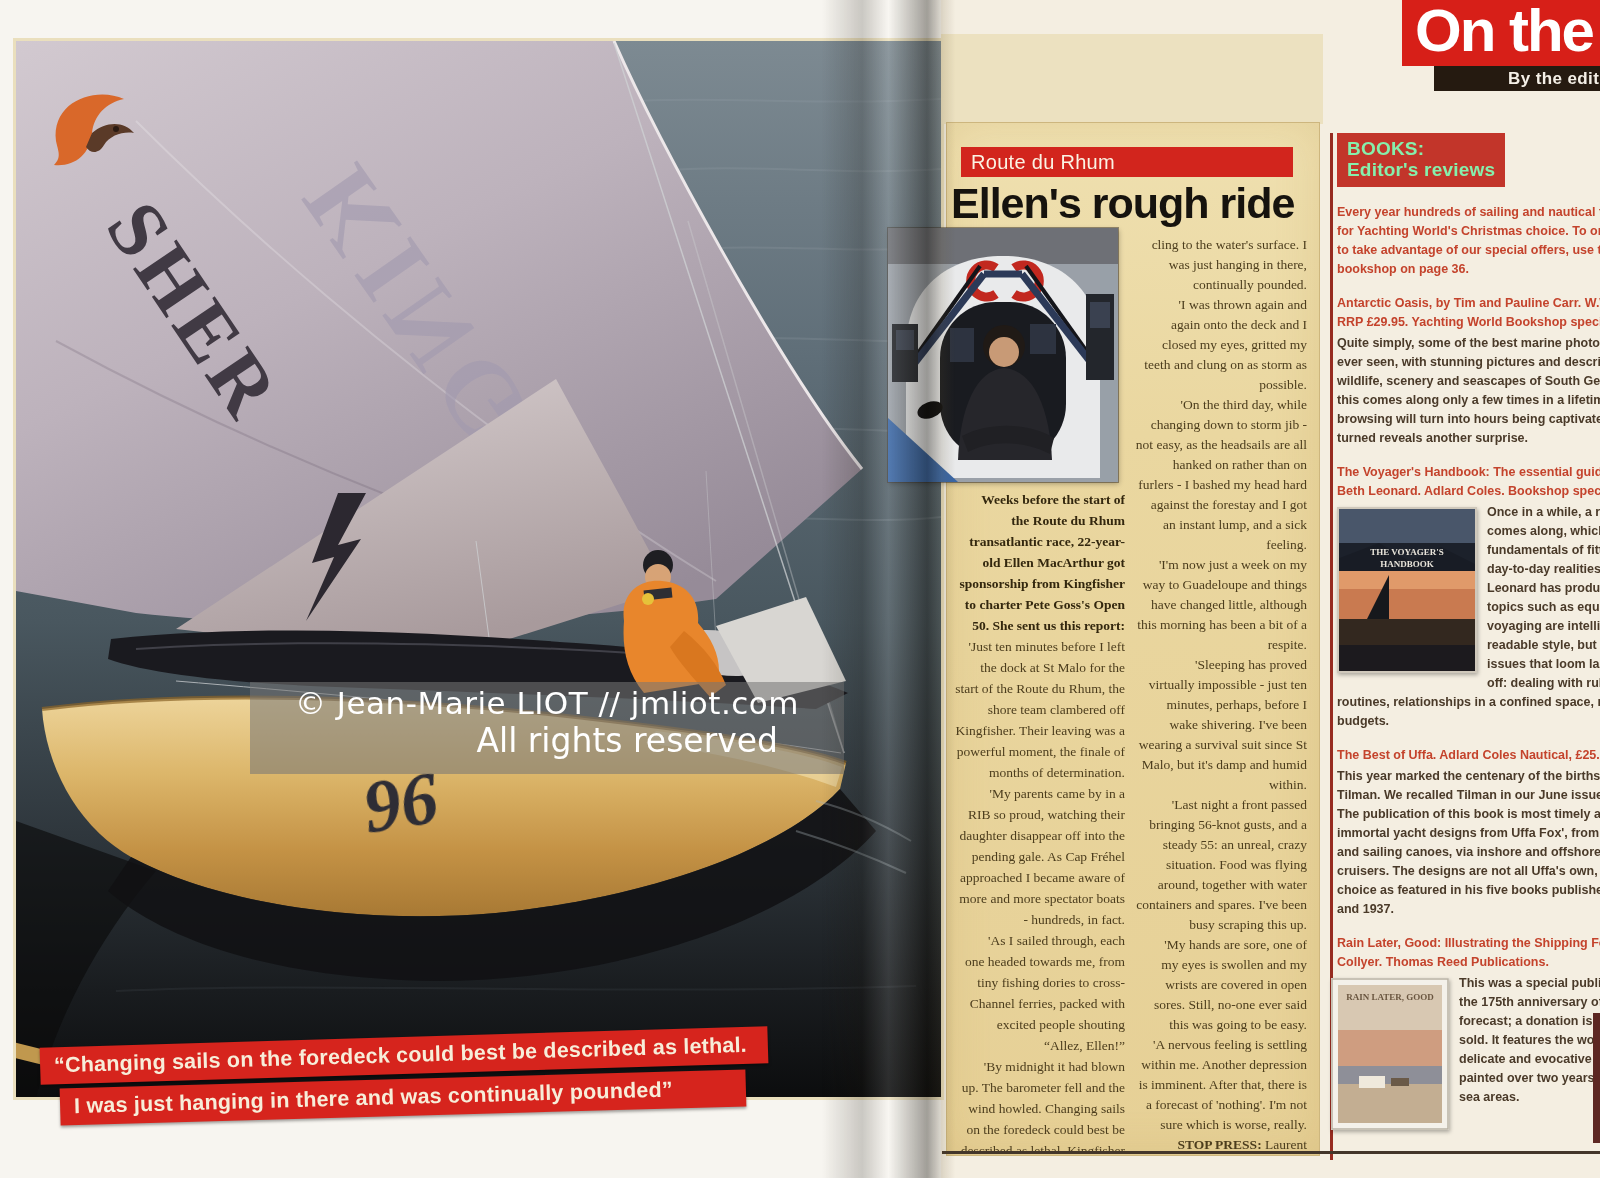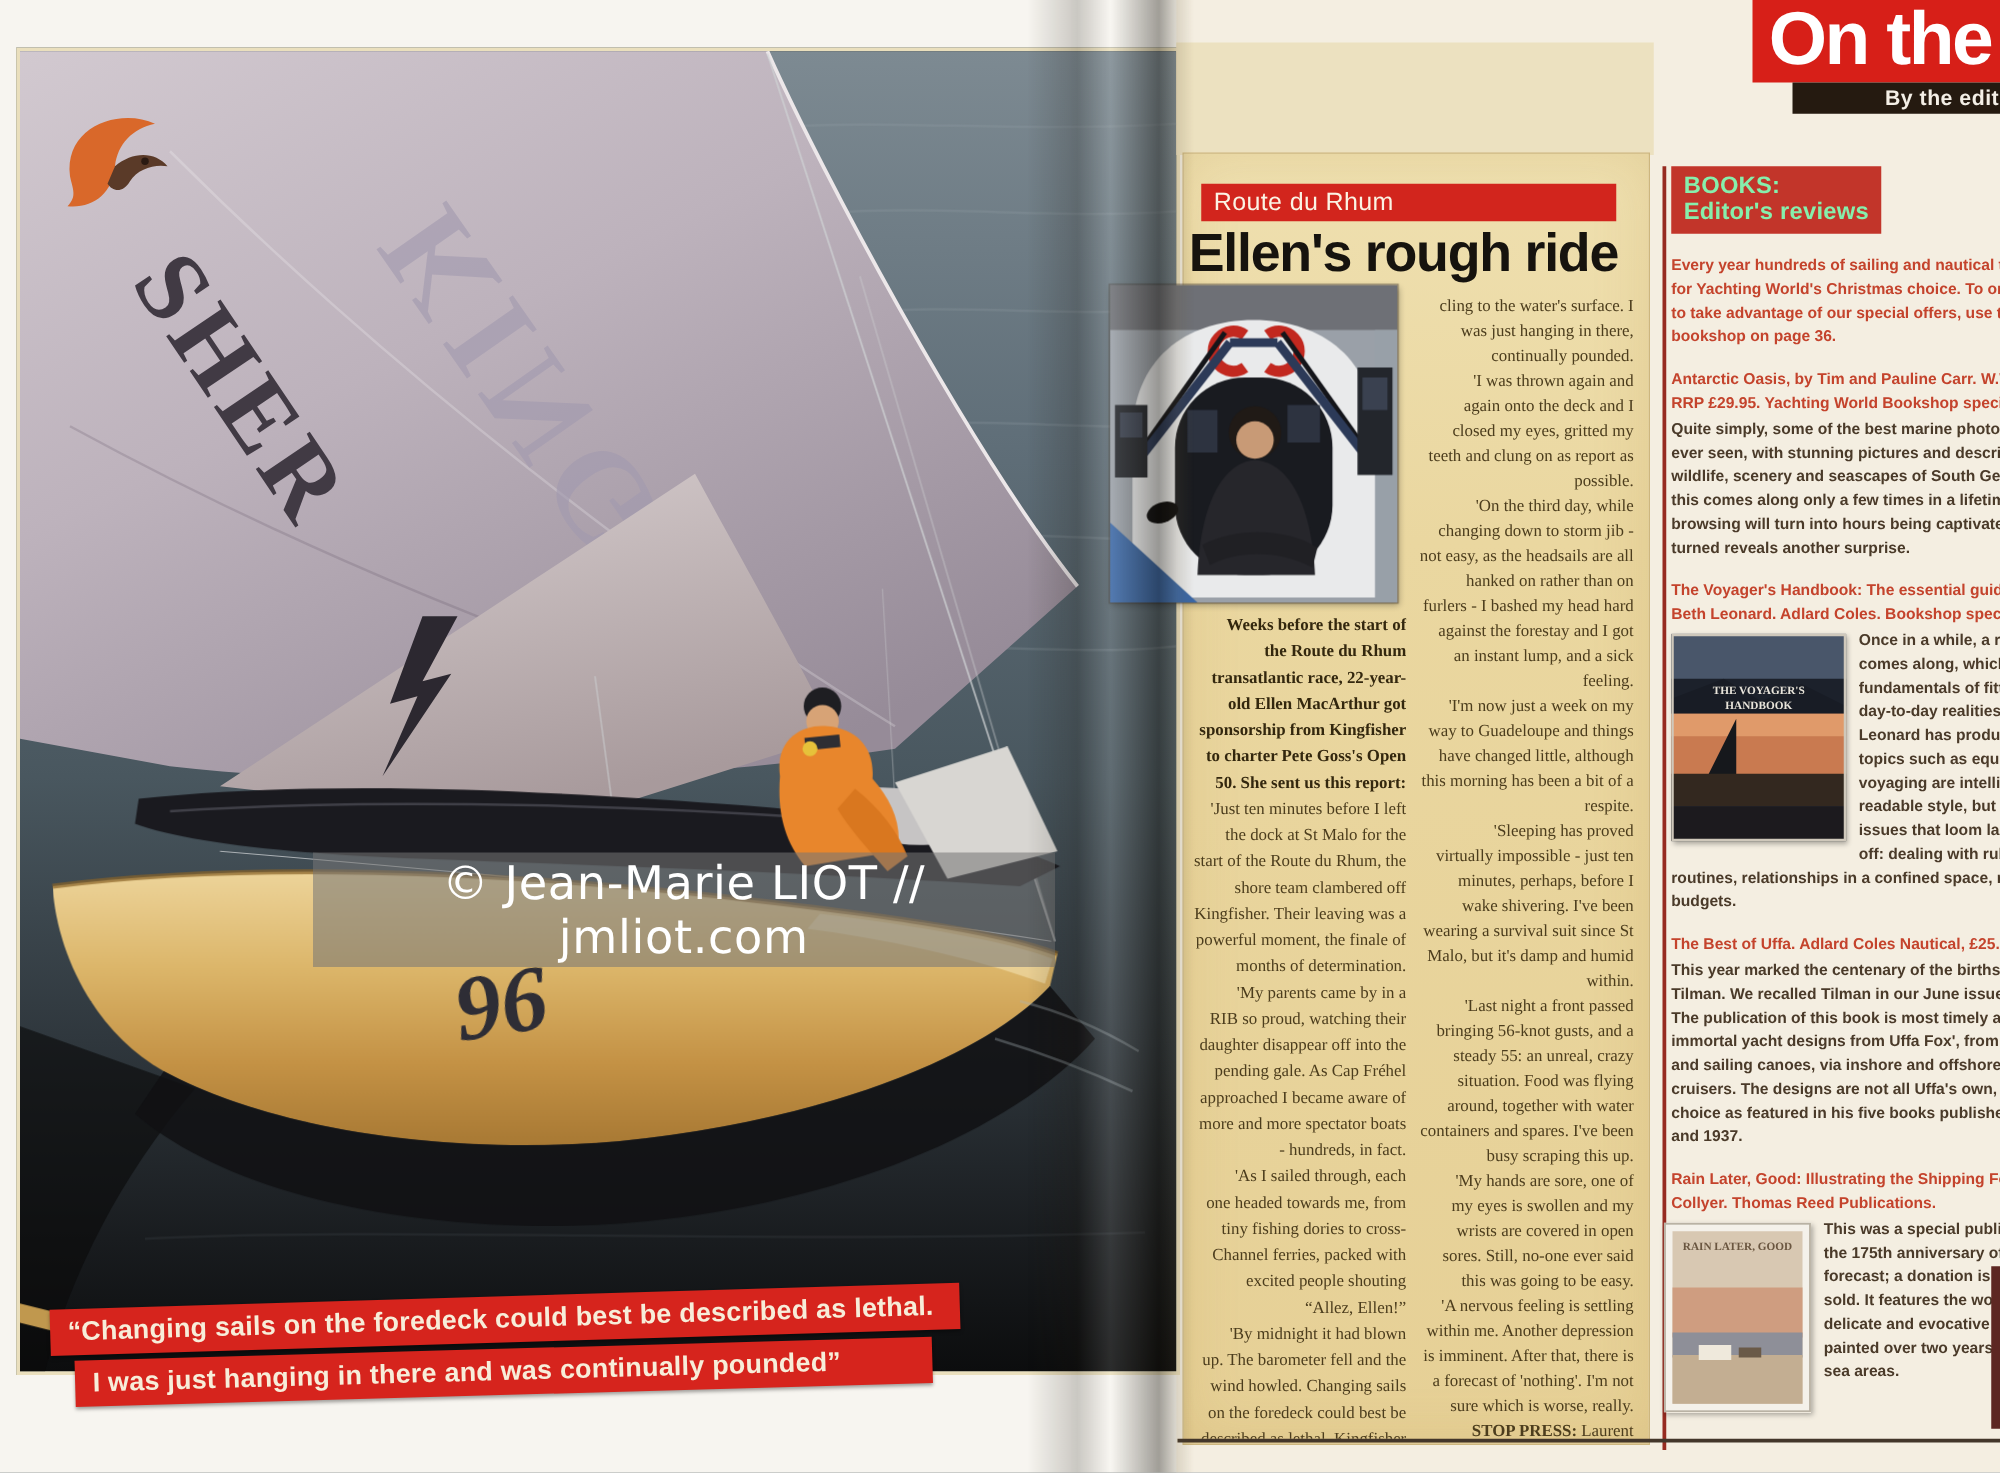--- a/index.html
+++ b/index.html
@@ -13,21 +13,21 @@
     position:absolute; left:13px; top:38px; width:925px; height:1056px;
     border:3px solid #eadfbd; background:#3d4a52; z-index:2;
   }
   .photo-frame svg { display:block; }
 
   .watermark {
     position:absolute; left:250px; top:682px; width:594px; height:92px;
     background:rgba(118,118,118,.56); color:#ffffff;
     font-family:"DejaVu Sans",sans-serif; z-index:22;
   }
-  .wm1 { font-size:37px; text-align:center; margin-top:3px; letter-spacing:.5px; }
+  .wm1 { font-size:31px; text-align:center; margin-top:3px; letter-spacing:.5px; }
   .wm2 { font-size:33px; text-align:right; padding-right:66px; }
 
   .banner {
     position:absolute; background:#d6241d; color:#f7edd9; font-weight:700;
     font-size:21.5px; line-height:37px; white-space:nowrap; z-index:26;
     padding-left:14px; box-shadow:0 2px 3px rgba(0,0,0,.35); letter-spacing:.2px;
   }
   .banner1 { left:40px; top:1037px; width:714px; height:37px; transform:rotate(-1.7deg); }
   .banner2 { left:60px; top:1079px; width:672px; height:37px; transform:rotate(-1.6deg); }
 
@@ -197,20 +197,21 @@
         <path d="M800 760 C 840 770 870 785 895 800" fill="none"></path>
         <path d="M780 790 C 820 802 860 818 890 832" fill="none"></path>
       </g>
 
       <rect x="-6" y="1002" width="96" height="15" fill="#c0984e" transform="rotate(14 0 1010)"></rect>
     </svg>
   </div>
 
   <div class="watermark">
     <div class="wm1">© Jean-Marie LIOT // jmliot.com</div>
+    <div class="wm2">All rights reserved</div>
   </div>
 
   <div class="banner banner1">“Changing sails on the foredeck could best be described as lethal.</div>
   <div class="banner banner2">I was just hanging in there and was continually pounded”</div>
 
   <div class="right-page"></div>
   <div class="upper-cream"></div>
 
   <div class="masthead-red">On the</div>
   <div class="masthead-bar">By the editor</div>
@@ -222,21 +223,21 @@
     <div class="col col1">
       <p class="standfirst">Weeks before the start of the Route du Rhum transatlantic race, 22-year-old Ellen MacArthur got sponsorship from Kingfisher to charter Pete Goss's Open 50. She sent us this report:</p>
       <p class="noindent">'Just ten minutes before I left the dock at St Malo for the start of the Route du Rhum, the shore team clambered off Kingfisher. Their leaving was a powerful moment, the finale of months of determination.</p>
       <p>'My parents came by in a RIB so proud, watching their daughter disappear off into the pending gale. As Cap Fréhel approached I became aware of more and more spectator boats - hundreds, in fact.</p>
       <p>'As I sailed through, each one headed towards me, from tiny fishing dories to cross-Channel ferries, packed with excited people shouting “Allez, Ellen!”</p>
       <p>'By midnight it had blown up. The barometer fell and the wind howled. Changing sails on the foredeck could best be described as lethal. Kingfisher tried her best to</p>
     </div>
 
     <div class="col col2">
       <p class="noindent">cling to the water's surface. I was just hanging in there, continually pounded.</p>
-      <p>'I was thrown again and again onto the deck and I closed my eyes, gritted my teeth and clung on as report as possible.</p>
+      <p>'I was thrown again and again onto the deck and I closed my eyes, gritted my teeth and clung on as storm as possible.</p>
       <p>'On the third day, while changing down to storm jib - not easy, as the headsails are all hanked on rather than on furlers - I bashed my head hard against the forestay and I got an instant lump, and a sick feeling.</p>
       <p>'I'm now just a week on my way to Guadeloupe and things have changed little, although this morning has been a bit of a respite.</p>
       <p>'Sleeping has proved virtually impossible - just ten minutes, perhaps, before I wake shivering. I've been wearing a survival suit since St Malo, but it's damp and humid within.</p>
       <p>'Last night a front passed bringing 56-knot gusts, and a steady 55: an unreal, crazy situation. Food was flying around, together with water containers and spares. I've been busy scraping this up.</p>
       <p>'My hands are sore, one of my eyes is swollen and my wrists are covered in open sores. Still, no-one ever said this was going to be easy.</p>
       <p>'A nervous feeling is settling within me. Another depression is imminent. After that, there is a forecast of 'nothing'. I'm not sure which is worse, really.</p>
       <p class="stoppress"><span class="sp-label">STOP PRESS:</span><span> Laurent Bourgnon won the race in his trimaran Primagaz, finishing in 12d 8hrs and knocking two days off the record.</span></p>
     </div>
   </div>
 

